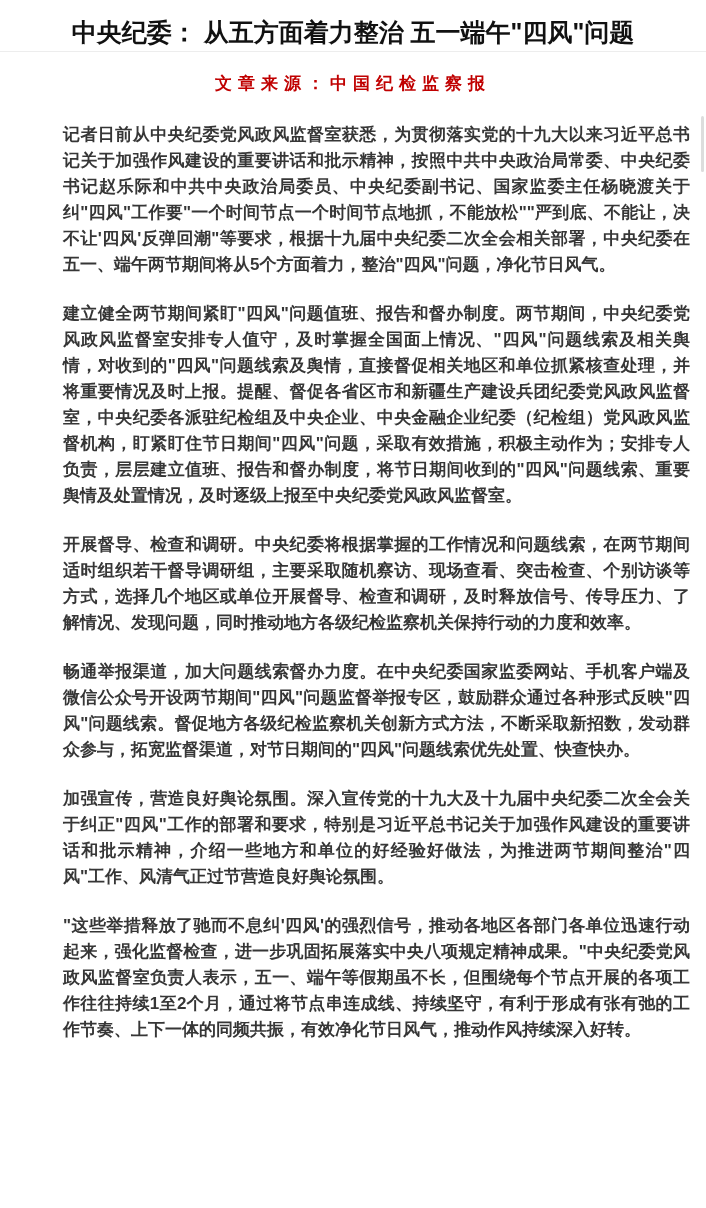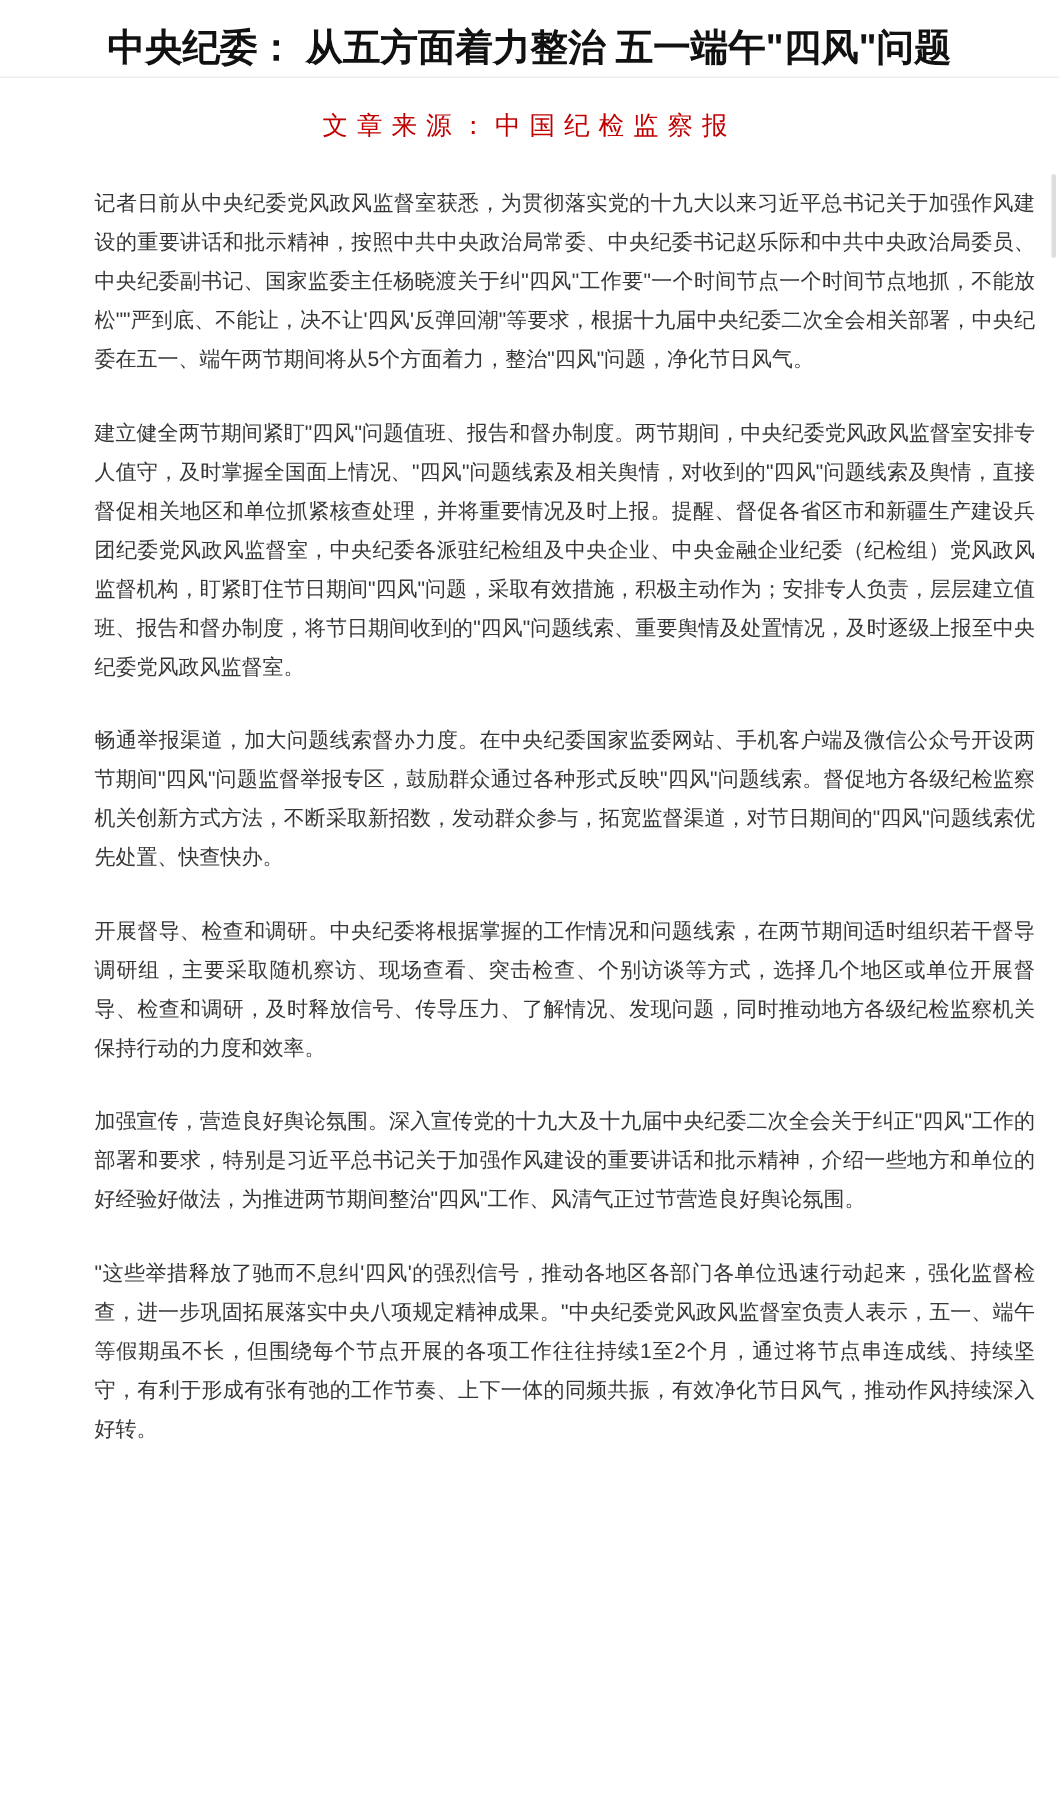--- a/index.html
+++ b/index.html
@@ -27,34 +27,35 @@
     left: 0;
     right: 0;
     top: 51px;
     height: 1px;
     background: #ededed;
   }
   .article-source {
     margin-top: 23px;
     text-align: center;
     font-family: "Liberation Serif", serif;
-    font-weight: normal;
+    font-weight: bold;
     font-size: 17px;
     line-height: 24px;
     letter-spacing: 6px;
     color: #c00000;
   }
   .article-body {
     margin: 26px 16px 0 63px;
     width: 627px;
-    font-size: 14px;
+    font-size: 17px;
     line-height: 26px;
     color: #363636;
     text-align: justify;
     text-justify: inter-ideograph;
+    font-weight: bold;
   }
   .article-body p { margin: 0 0 23px 0; }
   .scrollbar-thumb {
     position: absolute;
     right: 2px;
     top: 116px;
     width: 3px;
     height: 56px;
     background: #dddddd;
     border-radius: 2px;
@@ -67,21 +68,21 @@
 
   <div class="title-rule"></div>
 
   <h1 class="article-title" style="color: rgb(17, 17, 17);">中央纪委： 从五方面着力整治 五一端午"四风"问题</h1>
 
   <div class="article-source" style="color: rgb(192, 0, 0);">文章来源：中国纪检监察报</div>
 
   <div class="article-body" style="color: rgb(54, 54, 54);">
     <p>记者日前从中央纪委党风政风监督室获悉，为贯彻落实党的十九大以来习近平总书记关于加强作风建设的重要讲话和批示精神，按照中共中央政治局常委、中央纪委书记赵乐际和中共中央政治局委员、中央纪委副书记、国家监委主任杨晓渡关于纠"四风"工作要"一个时间节点一个时间节点地抓，不能放松""严到底、不能让，决不让'四风'反弹回潮"等要求，根据十九届中央纪委二次全会相关部署，中央纪委在五一、端午两节期间将从5个方面着力，整治"四风"问题，净化节日风气。</p>
     <p>建立健全两节期间紧盯"四风"问题值班、报告和督办制度。两节期间，中央纪委党风政风监督室安排专人值守，及时掌握全国面上情况、"四风"问题线索及相关舆情，对收到的"四风"问题线索及舆情，直接督促相关地区和单位抓紧核查处理，并将重要情况及时上报。提醒、督促各省区市和新疆生产建设兵团纪委党风政风监督室，中央纪委各派驻纪检组及中央企业、中央金融企业纪委（纪检组）党风政风监督机构，盯紧盯住节日期间"四风"问题，采取有效措施，积极主动作为；安排专人负责，层层建立值班、报告和督办制度，将节日期间收到的"四风"问题线索、重要舆情及处置情况，及时逐级上报至中央纪委党风政风监督室。</p>
+    <p>开展督导、检查和调研。中央纪委将根据掌握的工作情况和问题线索，在两节期间适时组织若干督导调研组，主要采取随机察访、现场查看、突击检查、个别访谈等方式，选择几个地区或单位开展督导、检查和调研，及时释放信号、传导压力、了解情况、发现问题，同时推动地方各级纪检监察机关保持行动的力度和效率。</p>
     <p>畅通举报渠道，加大问题线索督办力度。在中央纪委国家监委网站、手机客户端及微信公众号开设两节期间"四风"问题监督举报专区，鼓励群众通过各种形式反映"四风"问题线索。督促地方各级纪检监察机关创新方式方法，不断采取新招数，发动群众参与，拓宽监督渠道，对节日期间的"四风"问题线索优先处置、快查快办。</p>
-    <p>开展督导、检查和调研。中央纪委将根据掌握的工作情况和问题线索，在两节期间适时组织若干督导调研组，主要采取随机察访、现场查看、突击检查、个别访谈等方式，选择几个地区或单位开展督导、检查和调研，及时释放信号、传导压力、了解情况、发现问题，同时推动地方各级纪检监察机关保持行动的力度和效率。</p>
     <p>加强宣传，营造良好舆论氛围。深入宣传党的十九大及十九届中央纪委二次全会关于纠正"四风"工作的部署和要求，特别是习近平总书记关于加强作风建设的重要讲话和批示精神，介绍一些地方和单位的好经验好做法，为推进两节期间整治"四风"工作、风清气正过节营造良好舆论氛围。</p>
     <p>"这些举措释放了驰而不息纠'四风'的强烈信号，推动各地区各部门各单位迅速行动起来，强化监督检查，进一步巩固拓展落实中央八项规定精神成果。"中央纪委党风政风监督室负责人表示，五一、端午等假期虽不长，但围绕每个节点开展的各项工作往往持续1至2个月，通过将节点串连成线、持续坚守，有利于形成有张有弛的工作节奏、上下一体的同频共振，有效净化节日风气，推动作风持续深入好转。</p>
   </div>
 
   <div class="scrollbar-thumb"></div>
 
 </div>
 
 </body></html>

